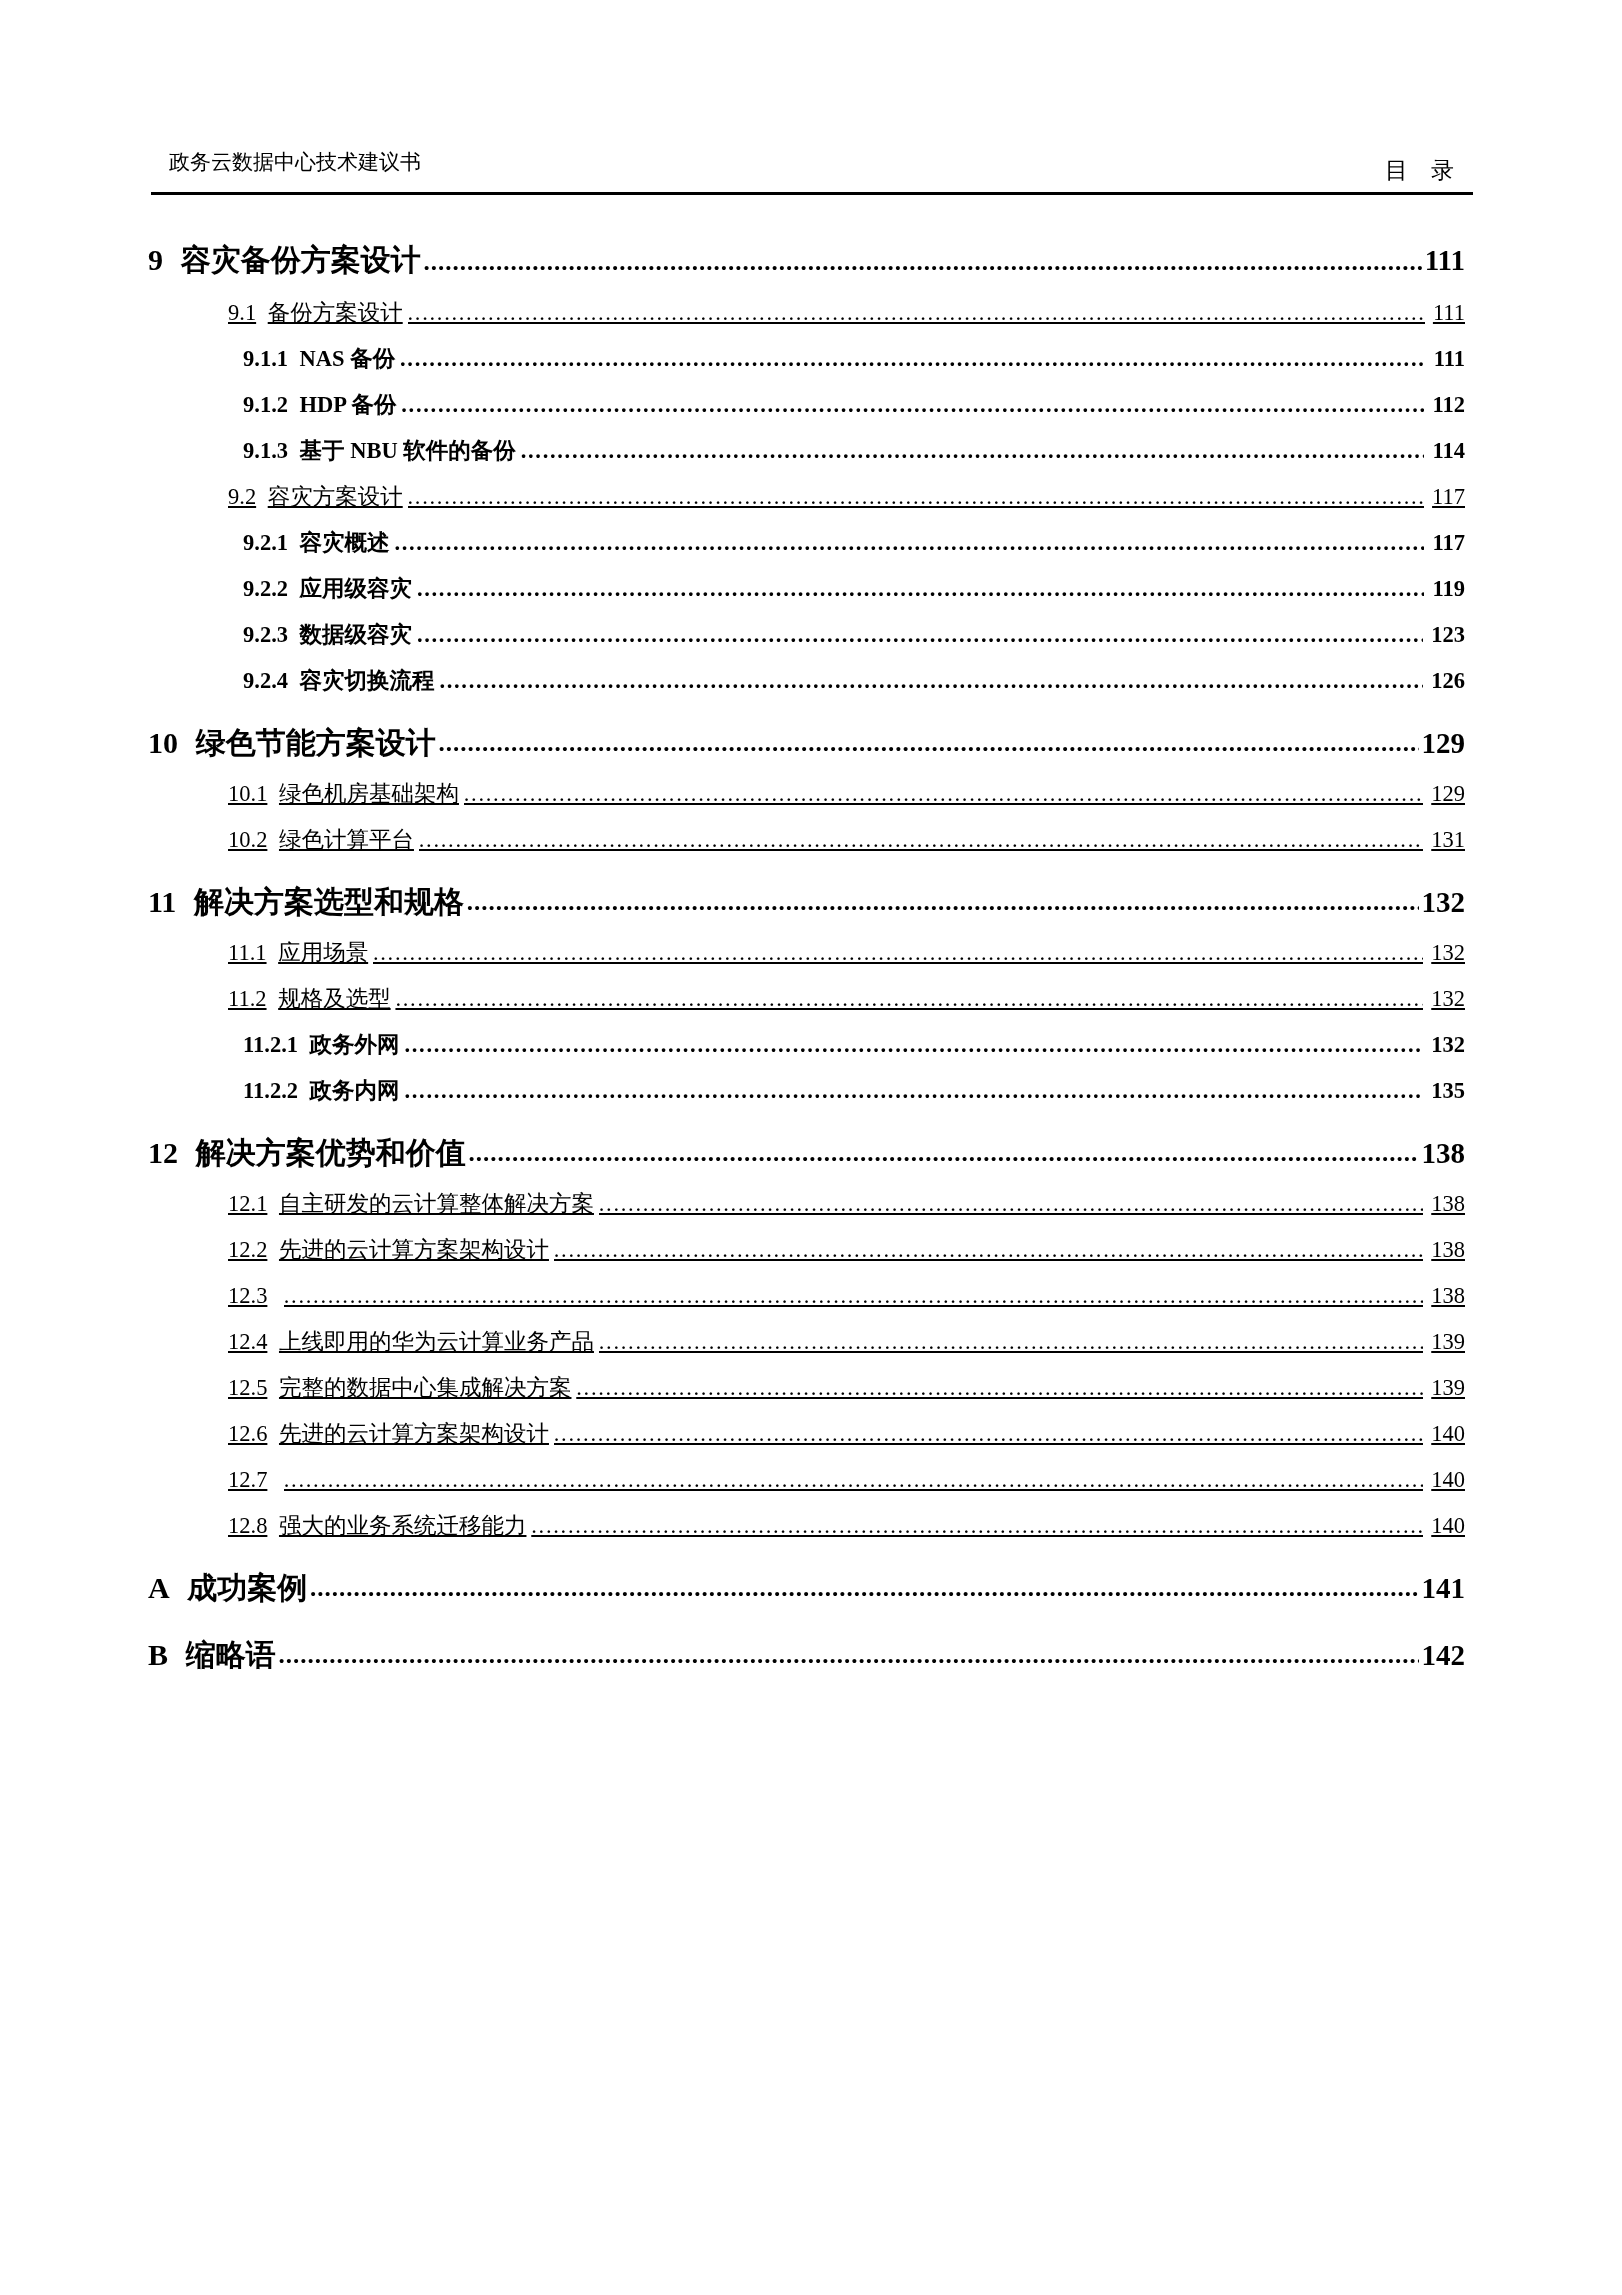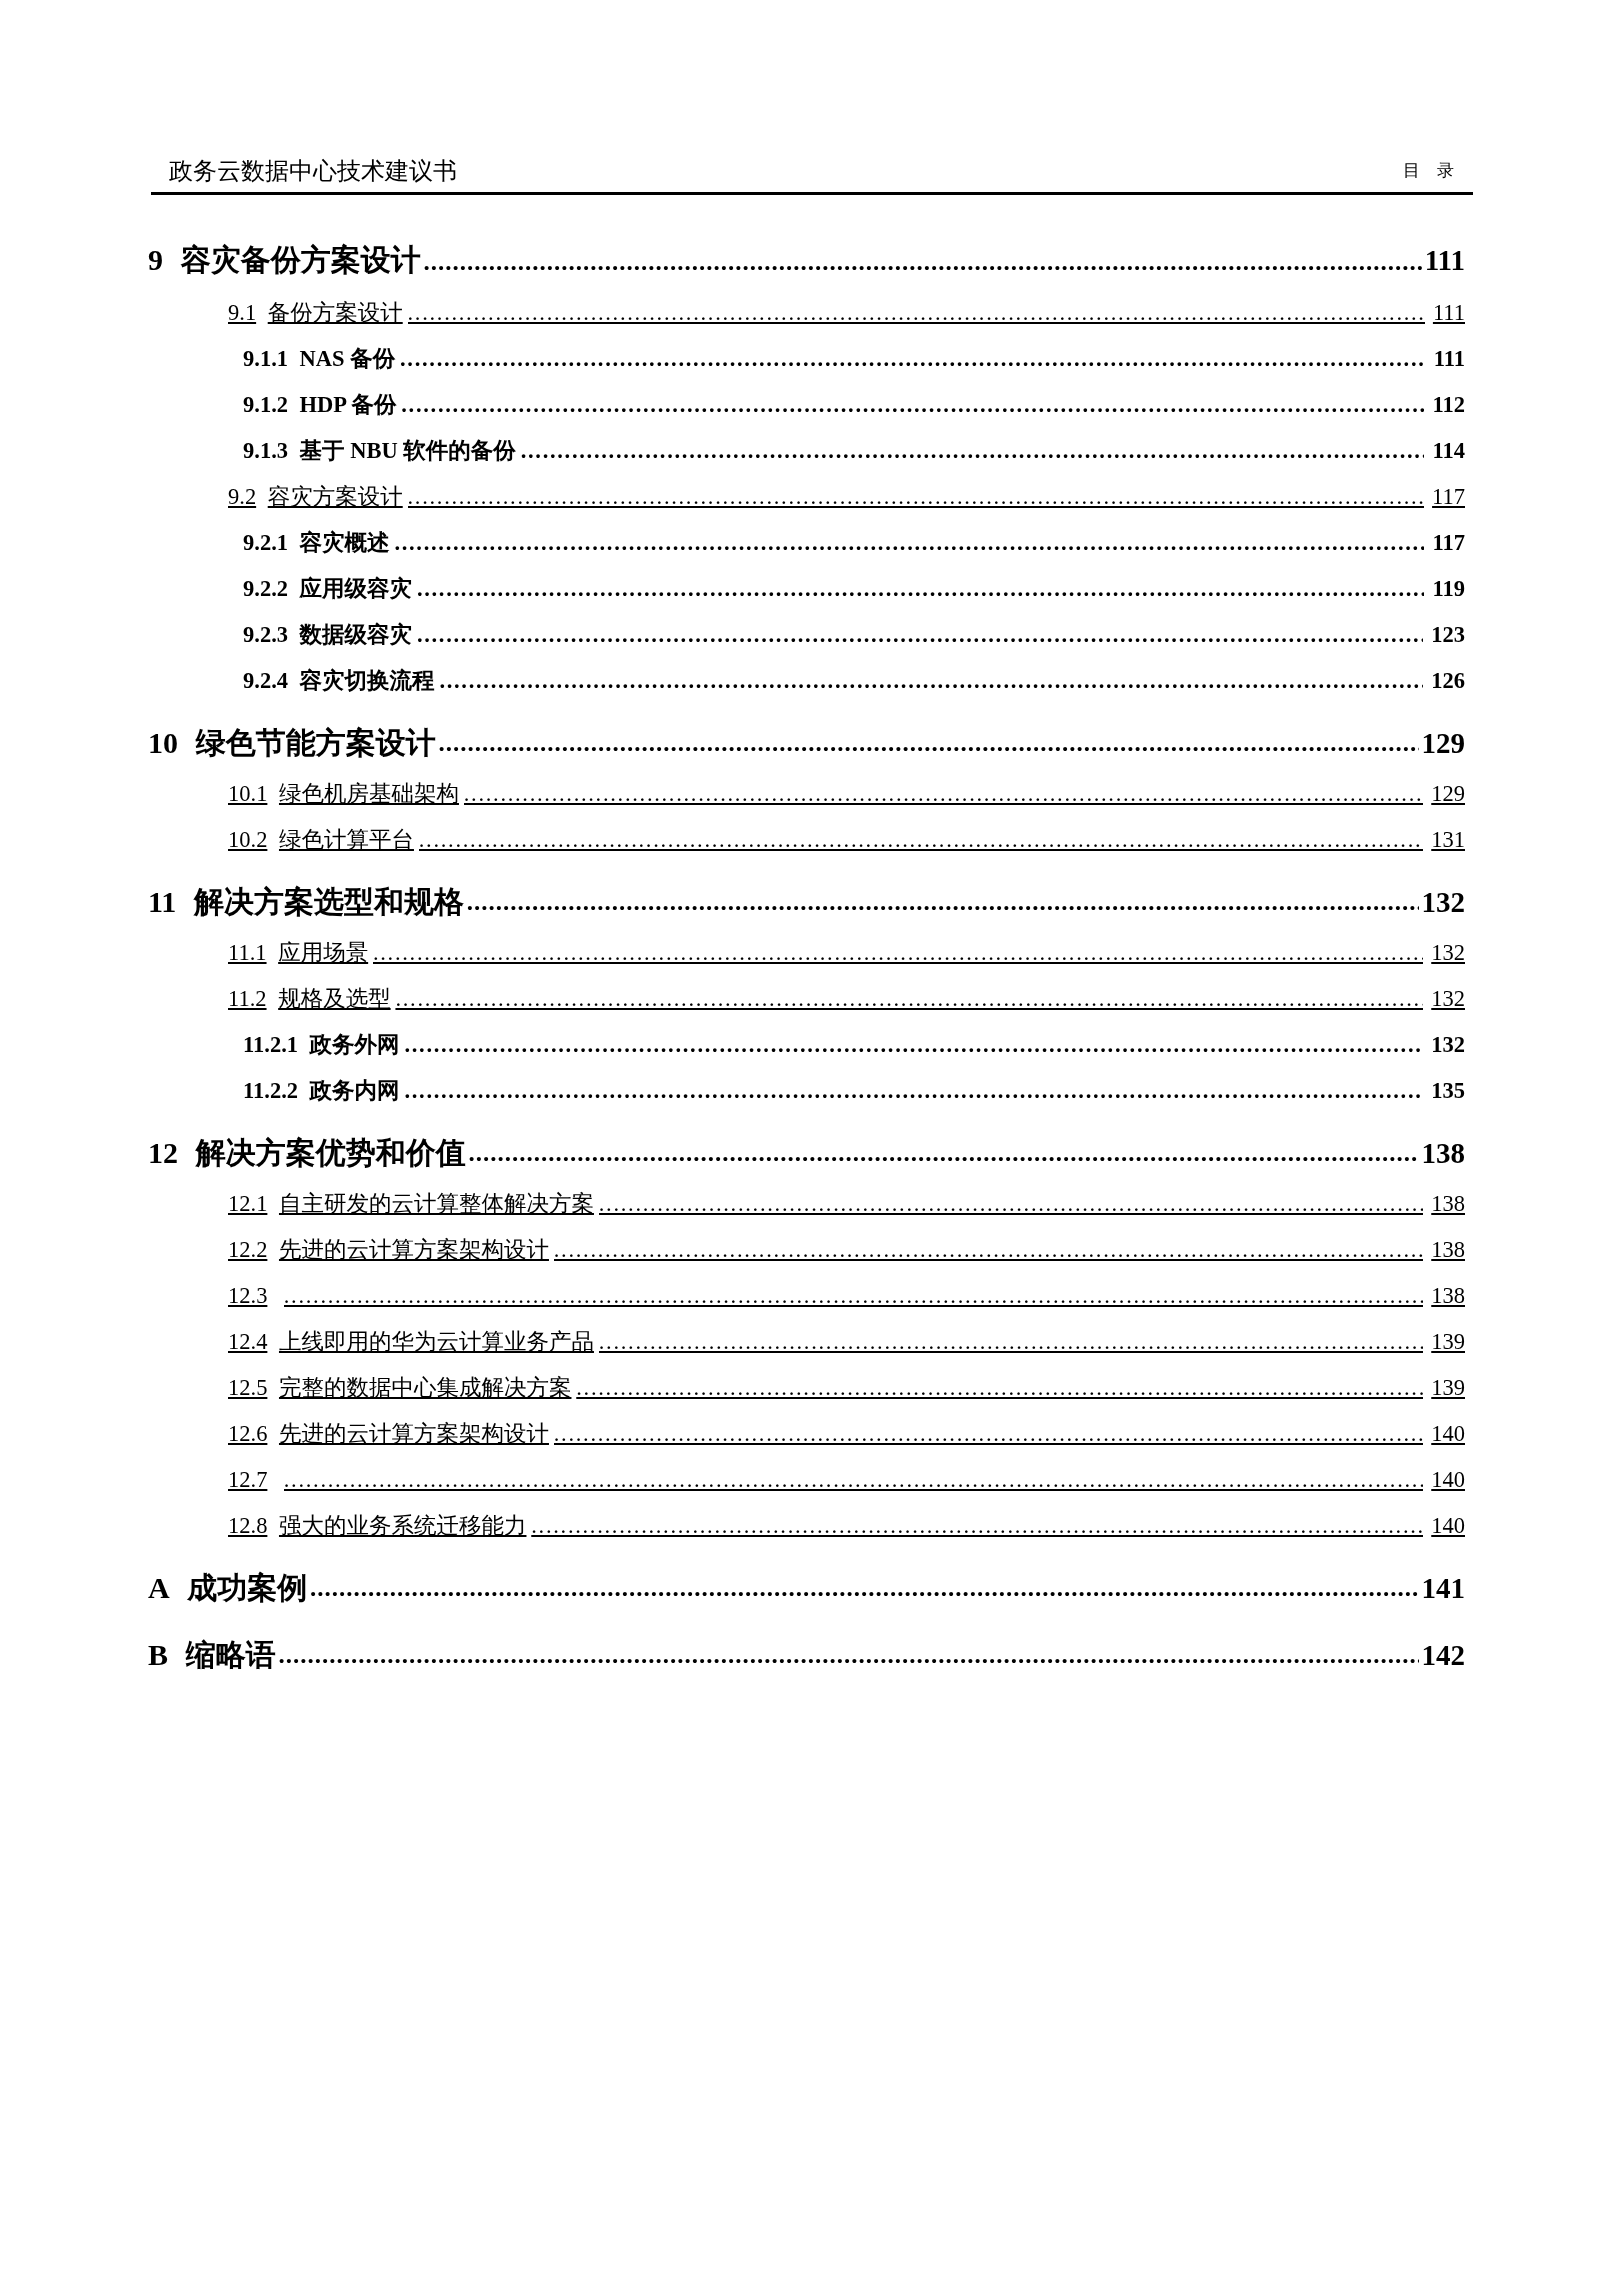--- a/index.html
+++ b/index.html
@@ -13,30 +13,30 @@
     background: #ffffff;
     color: #000000;
     font-family: "Liberation Serif", "DejaVu Serif", serif;
     overflow: hidden;
   }
 
   
   .hdr-doc-title {
     position: absolute;
     left: 169px;
-    top: 159px;
-    font-size: 24px;
+    top: 150px;
+    font-size: 21px;
     line-height: 24.5px;
     white-space: nowrap;
   }
   .hdr-page-title {
     position: absolute;
     right: 169px;
     top: 159px;
-    font-size: 17px;
+    font-size: 23px;
     line-height: 24.5px;
     white-space: nowrap;
   }
   .hdr-rule {
     position: absolute;
     left: 151px;
     top: 192px;
     width: 1322px;
     height: 2.7px;
     background: #000000;

